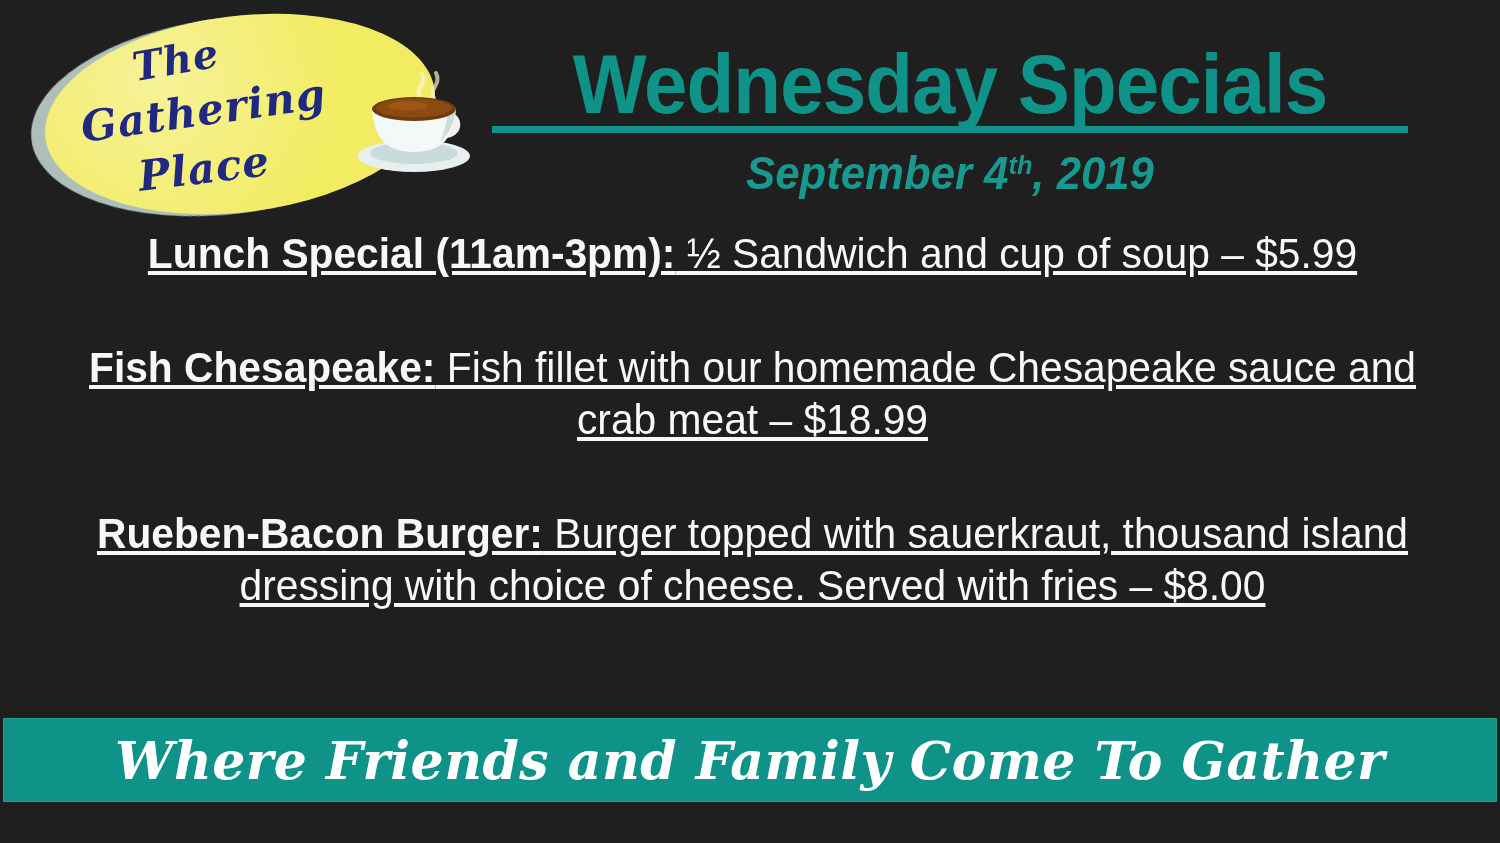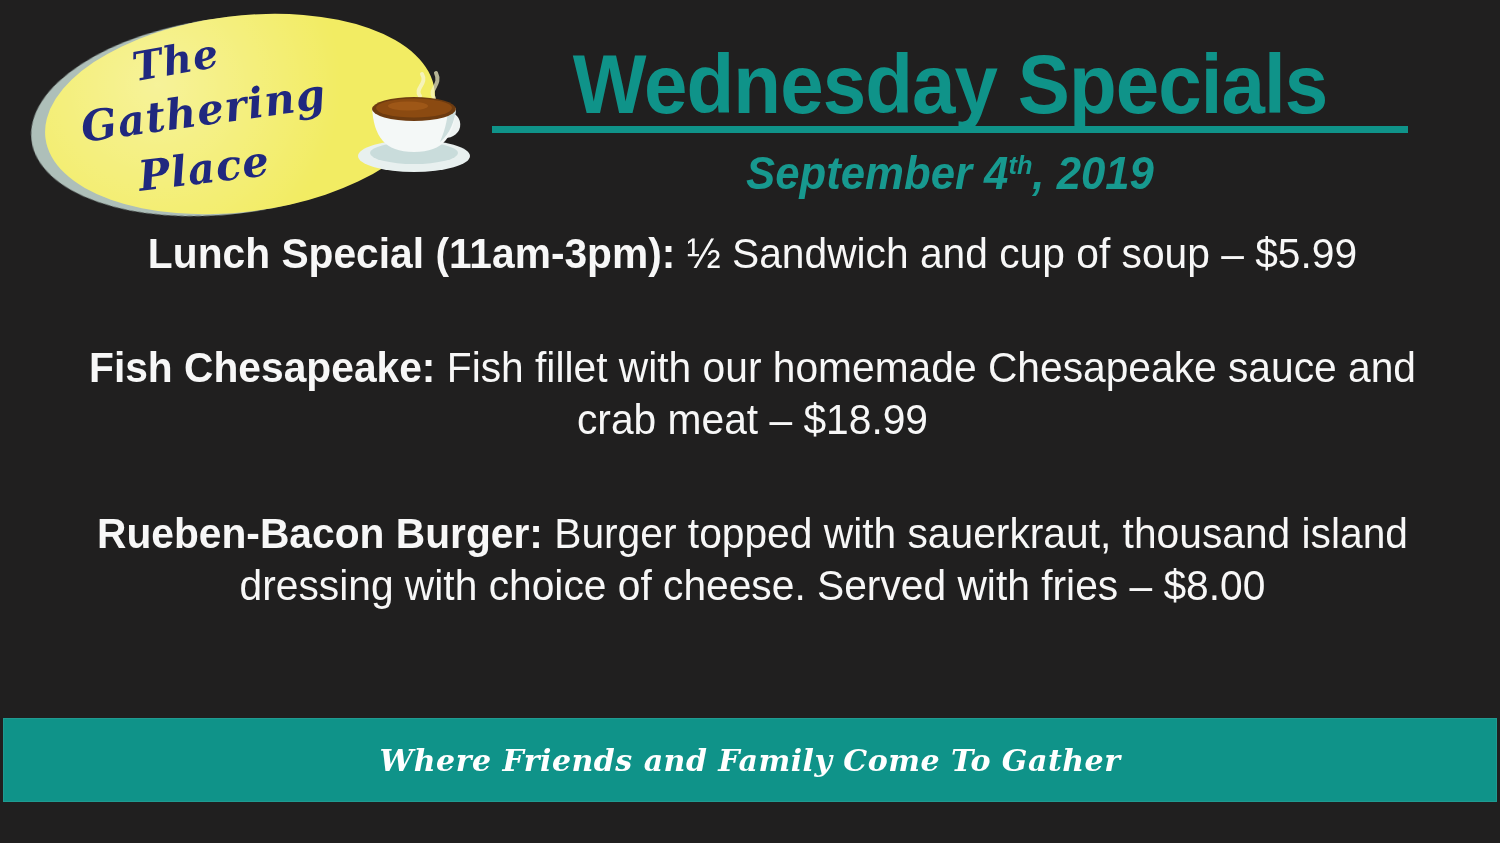--- a/index.html
+++ b/index.html
@@ -121,20 +121,21 @@
   #specials {
     position: absolute;
     left: 60px;
     top: 228px;
     width: 1385px;
     text-align: center;
     color: #f7f7f7;
     font-family: "Liberation Sans Narrow", "Liberation Sans", sans-serif;
     font-size: 42px;
     line-height: 52px;
+    text-decoration: underline;
   }
   .special {
     margin: 0 0 62px 0;
     transform: scaleX(0.97);
   }
   .special:last-child { margin-bottom: 0; }
   .special .name { font-weight: bold; }
   .special .desc { font-weight: normal; }
 
   
@@ -147,21 +148,21 @@
     background: #0F9389;
     box-shadow: inset 0 0 0 1px rgba(255,255,255,0.07);
     display: flex;
     align-items: center;
     justify-content: center;
   }
   #footer-text {
     font-family: "DejaVu Serif", "Liberation Serif", serif;
     font-style: italic;
     font-weight: bold;
-    font-size: 30px;
+    font-size: 52px;
     color: #ffffff;
     letter-spacing: 0.5px;
     white-space: nowrap;
   }
 </style>
 </head>
 <body>
 
 <div id="slide">
 

